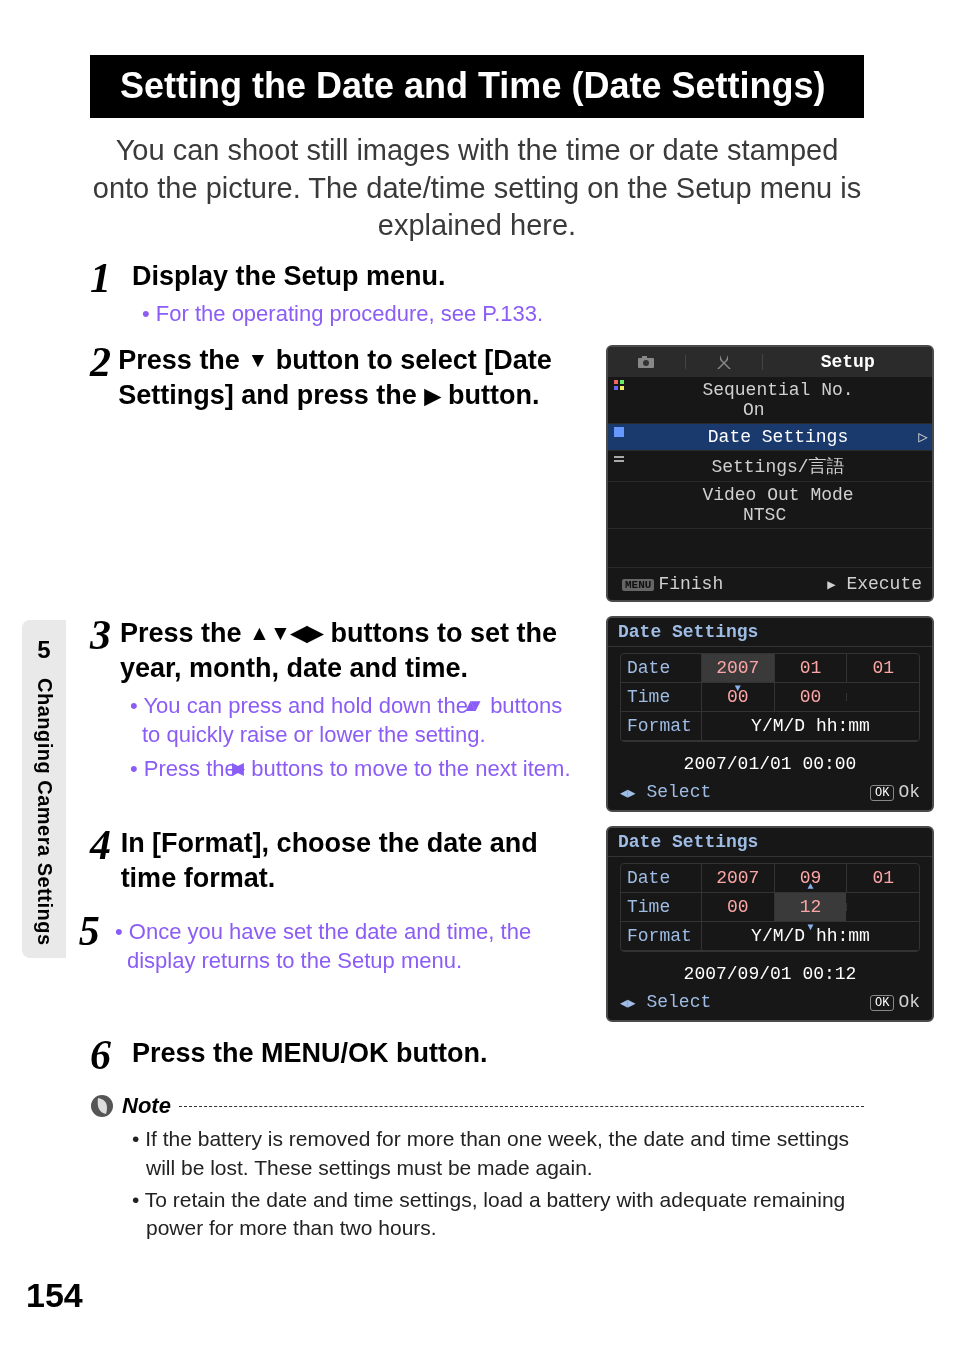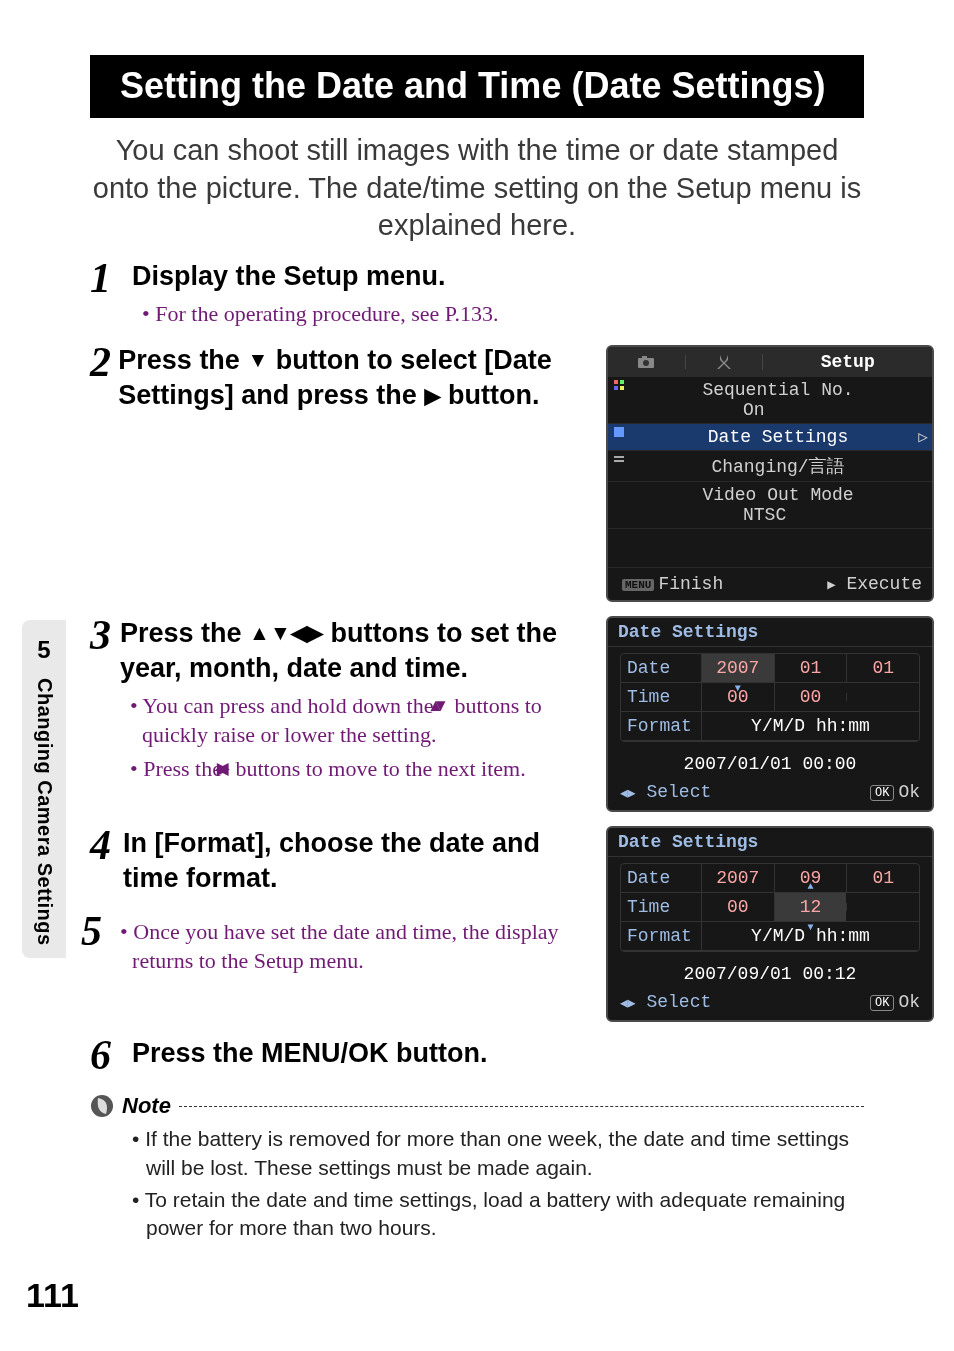--- a/index.html
+++ b/index.html
@@ -56,26 +56,25 @@
     .step-body {
       flex: 1;
     }
     .step-title {
       font-size: 27px;
       font-weight: bold;
       line-height: 1.3;
     }
     .step-sub {
       font-size: 22px;
-      color: #701a75;
+      color: #8b5cf6;
       margin-top: 6px;
       padding-left: 22px;
       text-indent: -12px;
       line-height: 1.3;
-      font-family: Liberation Serif, serif;
     }
     .step-sub::before {
       content: "• ";
     }
     .fig-row {
       display: flex;
       align-items: flex-start;
       gap: 20px;
     }
     .fig-row .step-body { flex: 1; }
@@ -396,21 +395,21 @@
           <span class="label">Date Settings</span>
           <span></span>
         </div>
         <div class="menu-row">
           <span class="dot">
               <svg viewBox="0 0 10 10">
                 <rect x="0" y="2" width="10" height="2" fill="#aaa"></rect>
                 <rect x="0" y="6" width="10" height="2" fill="#aaa"></rect>
               </svg>
             </span>
-          <span class="label">Changing/言語</span>
+          <span class="label">Settings/言語</span>
         </div>
         <div class="menu-row">
           <span class="label">Video Out Mode</span>
           <span style="width:70px;text-align:left;">NTSC</span>
         </div>
         <div style="height:38px;"></div>
         <div class="menu-foot">
           <div class="mf-left">
             <span class="badge">MENU</span><span>Finish</span>
           </div>
@@ -526,13 +525,13 @@
 <div class="note-list">
   <div class="item">If the battery is removed for more than one week, the date and time settings will be lost. These settings must be made again.</div>
   <div class="item">To retain the date and time settings, load a battery with adequate remaining power for more than two hours.</div>
 </div>
 
 <div class="side-tab">
   <div class="side-num">5</div>
   <div class="side-label">Changing Camera Settings</div>
 </div>
 
-<div class="page-num">111</div>
+<div class="page-num">154</div>
 
 </body></html>

